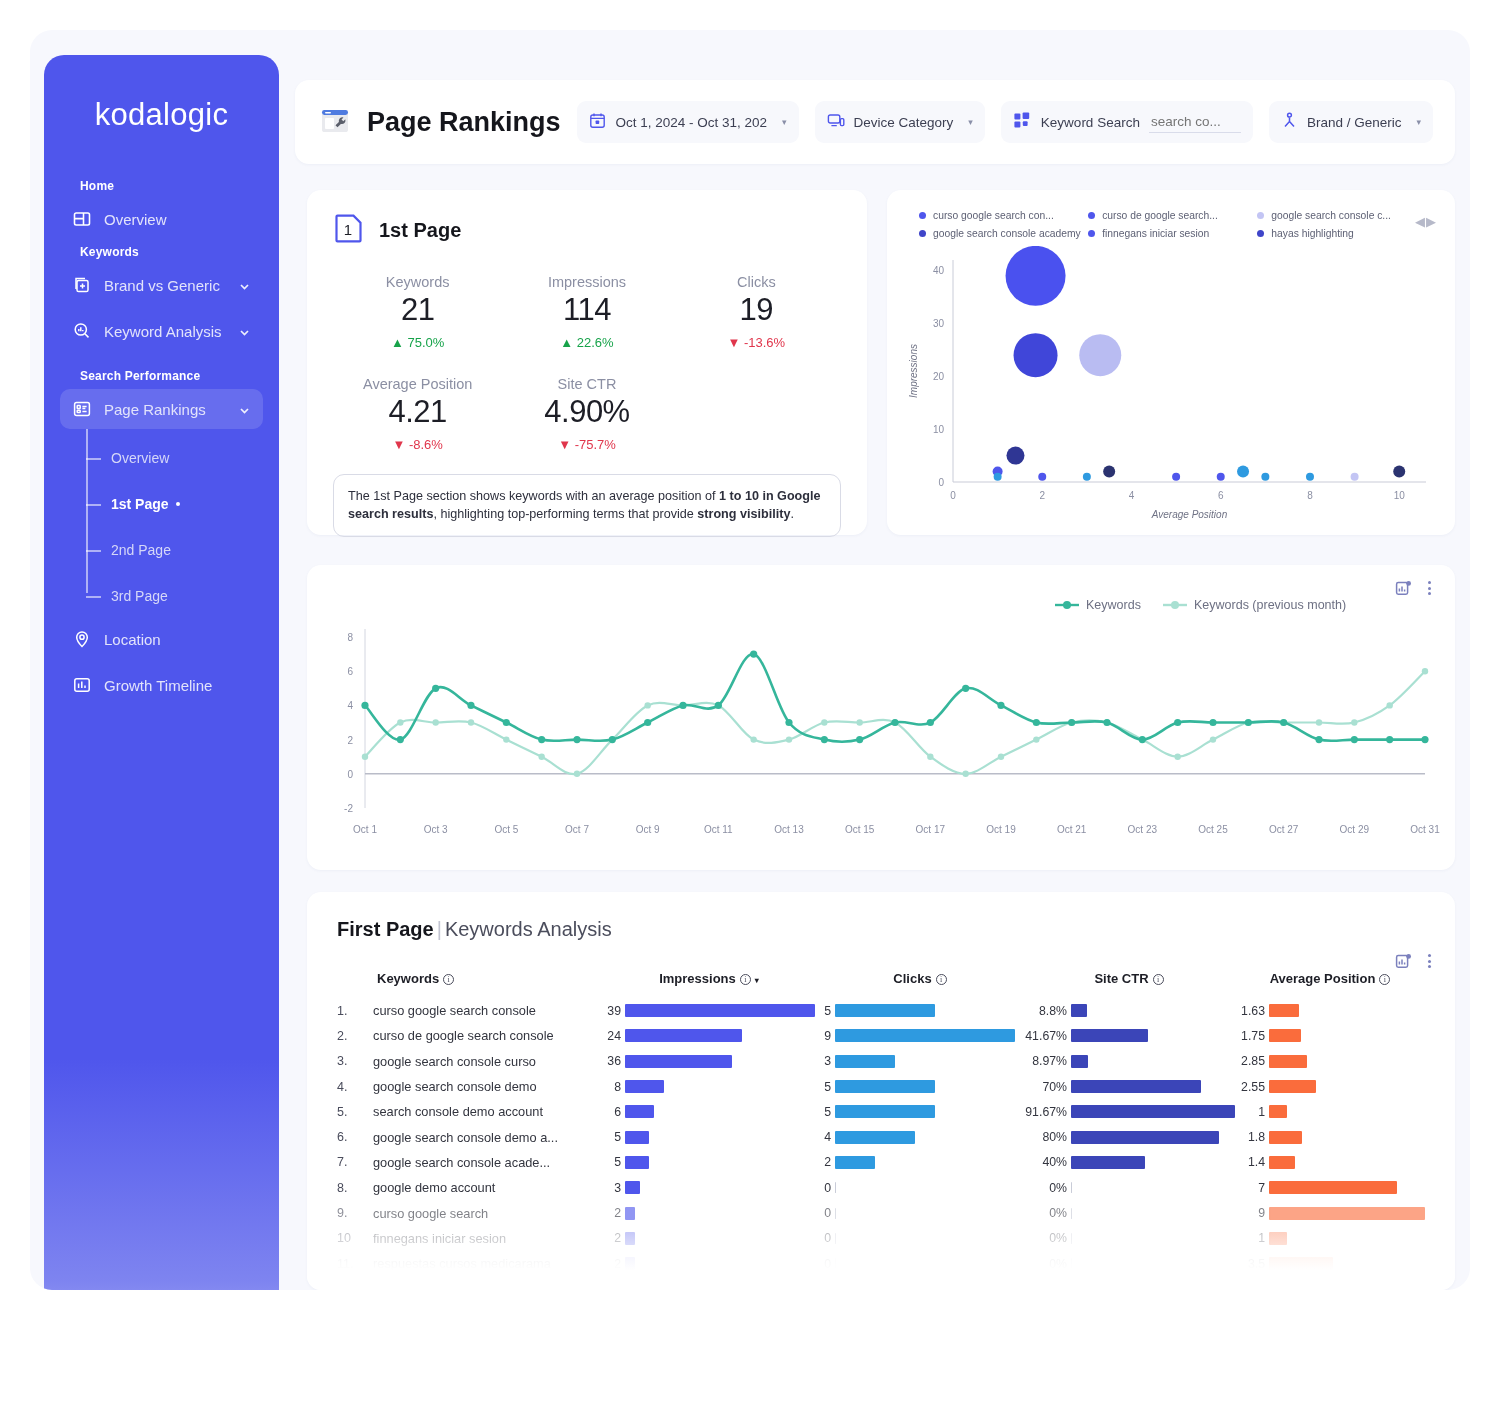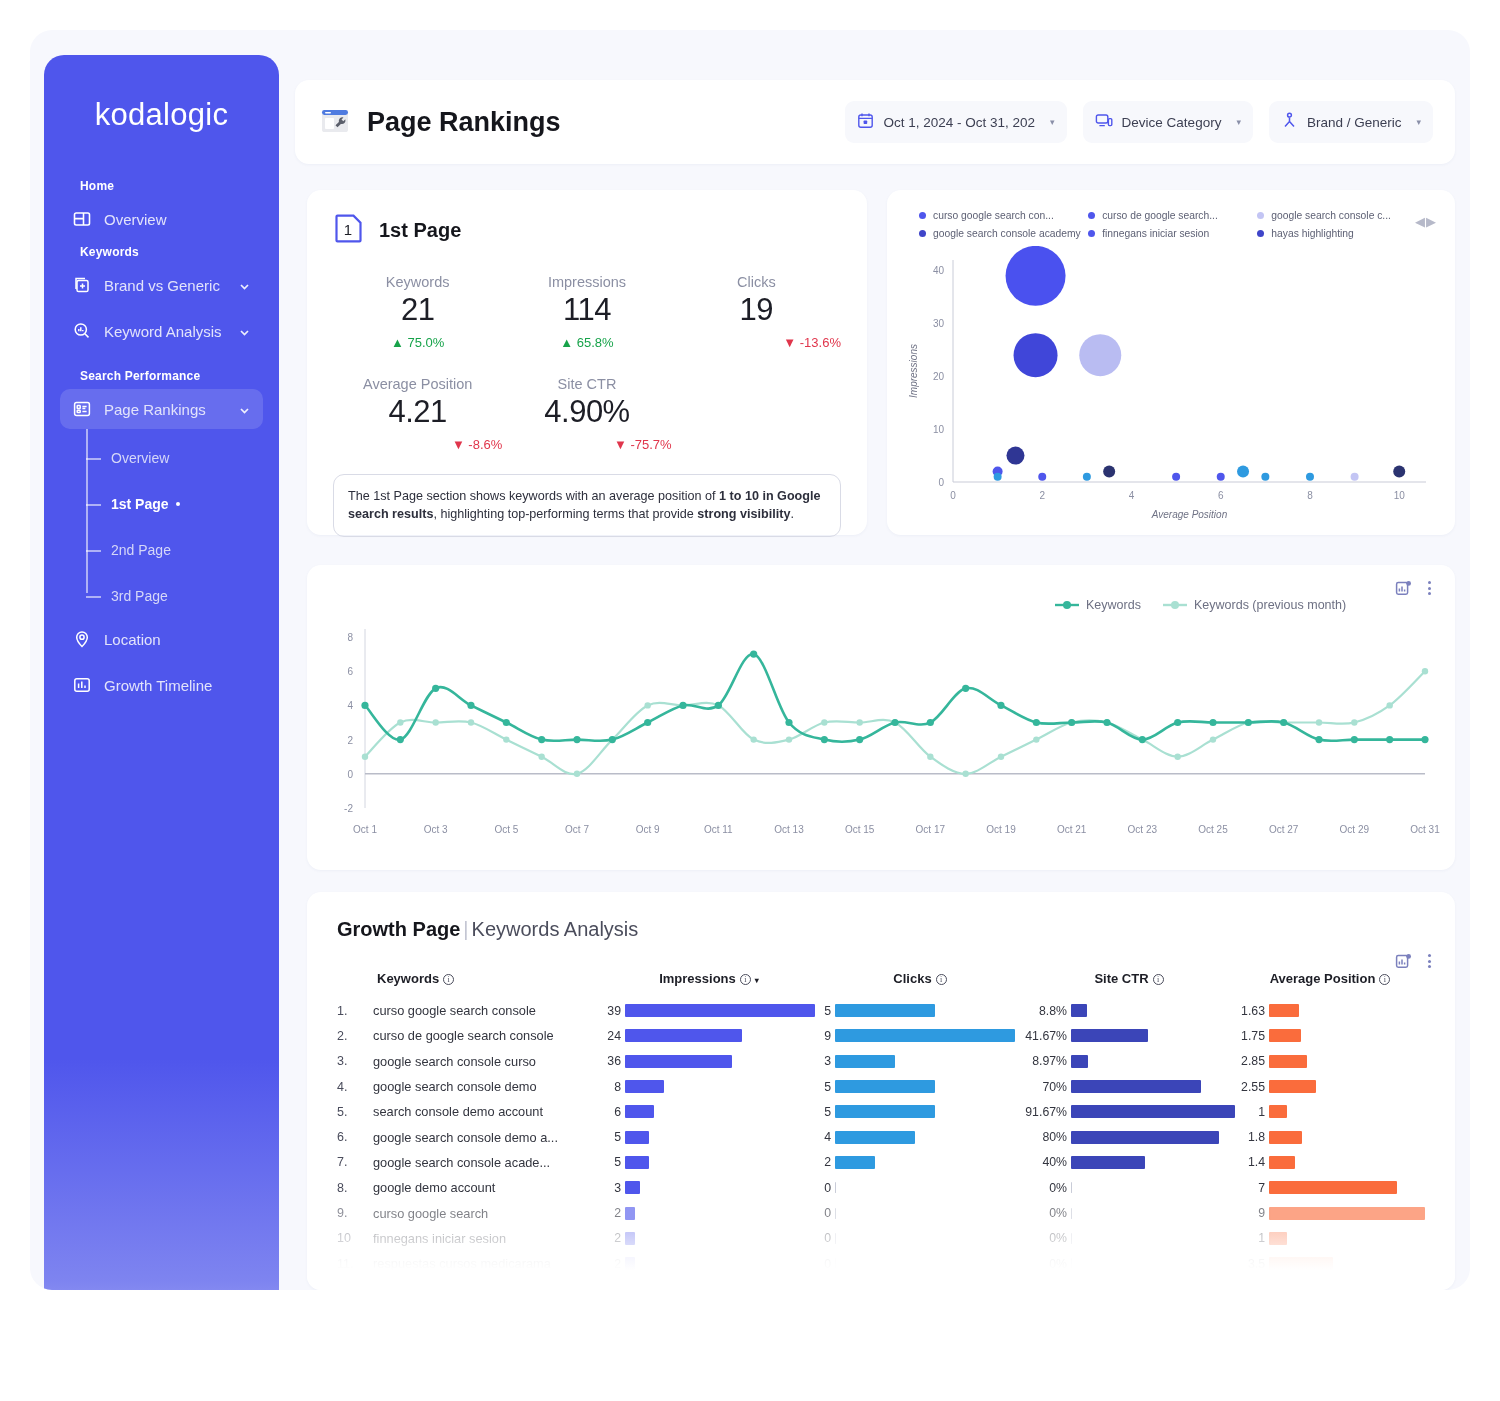--- a/index.html
+++ b/index.html
@@ -114,21 +114,21 @@
   
   .card { background: #fff; border-radius: 14px; box-shadow: 0 1px 3px rgba(60,70,130,.05); position: absolute; }
   #kpi-card { left: 277px; top: 160px; width: 560px; height: 345px; padding: 22px 26px; }
   .kpi-head { display: flex; align-items: center; gap: 14px; }
   .kpi-title { font-size: 20px; font-weight: bold; color: #15161c; }
   .kpi-grid { display: grid; grid-template-columns: repeat(3,1fr); margin-top: 26px; row-gap: 26px; }
   .kpi { text-align: center; }
   .kpi-label { font-size: 14.5px; color: #8b8fa3; }
   .kpi-value { font-size: 31px; color: #1d1e26; margin-top: 2px; letter-spacing: -.5px; }
   .kpi-delta { font-size: 13px; margin-top: 7px; }
-  .up { color: #17a34a; } .down { color: #e0364c; text-align: right; }
+  .up { color: #17a34a; } .down { color: #e0364c; }
   .desc {
     margin-top: 22px; border: 1px solid #d9dbe6; border-radius: 11px;
     padding: 12px 14px; font-size: 12.6px; color: #2d2f3c; line-height: 1.45;
   }
   .desc b { font-weight: bold; }
 
   #bubble-card { left: 857px; top: 160px; width: 568px; height: 345px; padding: 16px 14px 10px; }
   .bub-legend { display: flex; flex-wrap: wrap; padding: 4px 14px 0 18px; width: 100%; }
   .leg { display: flex; align-items: center; gap: 7px; width: 33.3%; font-size: 10.3px; color: #5d6074; margin-bottom: 7px; white-space: nowrap; }
   .leg i { width: 7px; height: 7px; border-radius: 50%; display: block; }
@@ -318,20 +318,32 @@
           <svg width="18" height="17" viewBox="0 0 18 17" fill="none" stroke="#4f56ec" stroke-width="1.4">
               <rect x="1.4" y="3" width="11.4" height="8" rx="1.8"></rect>
               <path d="M4.4 13.6h5.4"></path>
               <rect x="13.4" y="6.6" width="3.4" height="7" rx="1.1"></rect>
             </svg>
         </span>
         <span>Device Category</span>
         <span class="caret">▾</span>
       </div>
 
+      <div class="filter">
+        <span>
+          <svg width="19" height="18" viewBox="0 0 19 18">
+            <rect x="1.4" y="1.6" width="6" height="6" rx="1" fill="#4f56ec"></rect>
+            <rect x="9.6" y="0.4" width="6.6" height="6.6" rx="1" fill="#4f56ec"></rect>
+            <rect x="1.4" y="9.6" width="6" height="6" rx="1" fill="#4f56ec"></rect>
+            <rect x="9.8" y="9.2" width="4.8" height="4.8" rx="1" fill="#4f56ec"></rect>
+          </svg>
+        </span>
+        <span>Keyword Search</span>
+        <input class="kw-input" placeholder="search co..." style="">
+      </div>
 
       <div class="filter">
         <span>
           <svg width="17" height="17" viewBox="0 0 17 17" fill="none" stroke="#4f56ec" stroke-width="1.5">
               <circle cx="8.5" cy="3.2" r="1.9"></circle>
               <path d="M8.5 5.4v4.2M8.5 9.6L4 14.4M8.5 9.6l4.5 4.8"></path>
             </svg>
         </span>
         <span>Brand / Generic</span>
         <span class="caret">▾</span>
@@ -352,21 +364,21 @@
 
     <div class="kpi-grid">
       <div class="kpi">
         <div class="kpi-label">Keywords</div>
         <div class="kpi-value">21</div>
         <div class="kpi-delta up">▲ <span>75.0%</span></div>
       </div>
       <div class="kpi">
         <div class="kpi-label">Impressions</div>
         <div class="kpi-value">114</div>
-        <div class="kpi-delta up">▲ <span>65.8%</span></div>
+        <div class="kpi-delta up">▲ <span>22.6%</span></div>
       </div>
       <div class="kpi">
         <div class="kpi-label">Clicks</div>
         <div class="kpi-value">19</div>
         <div class="kpi-delta down">▼ <span>-13.6%</span></div>
       </div>
       <div class="kpi">
         <div class="kpi-label">Average Position</div>
         <div class="kpi-value">4.21</div>
         <div class="kpi-delta down">▼ <span>-8.6%</span></div>
@@ -555,21 +567,21 @@
         <circle cx="760" cy="40" r="4" fill="#35b69b"></circle>
         <text x="779" y="44" font-size="12.5" fill="#6d7083" font-family="Liberation Sans">Keywords</text>
         <line x1="856" y1="40" x2="880" y2="40" stroke="#a9e0d2" stroke-width="2.4"></line>
         <circle cx="868" cy="40" r="4" fill="#a9e0d2"></circle>
         <text x="887" y="44" font-size="12.5" fill="#6d7083" font-family="Liberation Sans">Keywords (previous month)</text>
       </svg>
   </section>
 
   <section class="card" id="table-card">
     <div class="sec-title">
-      <b>Growth Page</b><span class="sep">|</span><span>Keywords Analysis</span>
+      <b>First Page</b><span class="sep">|</span><span>Keywords Analysis</span>
     </div>
     <div class="card-tools" style="top:60px">
       <span class="tool-ic">
         <svg viewBox="0 0 17 17" fill="none" stroke="#7b80bd" stroke-width="1.5">
             <rect x="1.6" y="2.6" width="11" height="11.6" rx="1.6"></rect>
             <path d="M4.4 11.4V8.6M7 11.4V6.4M9.6 11.4v-2"></path>
             <circle cx="13.6" cy="3.4" r="2.4" fill="#7b80bd" stroke="none"></circle>
           </svg>
       </span>
       <span class="dots">

